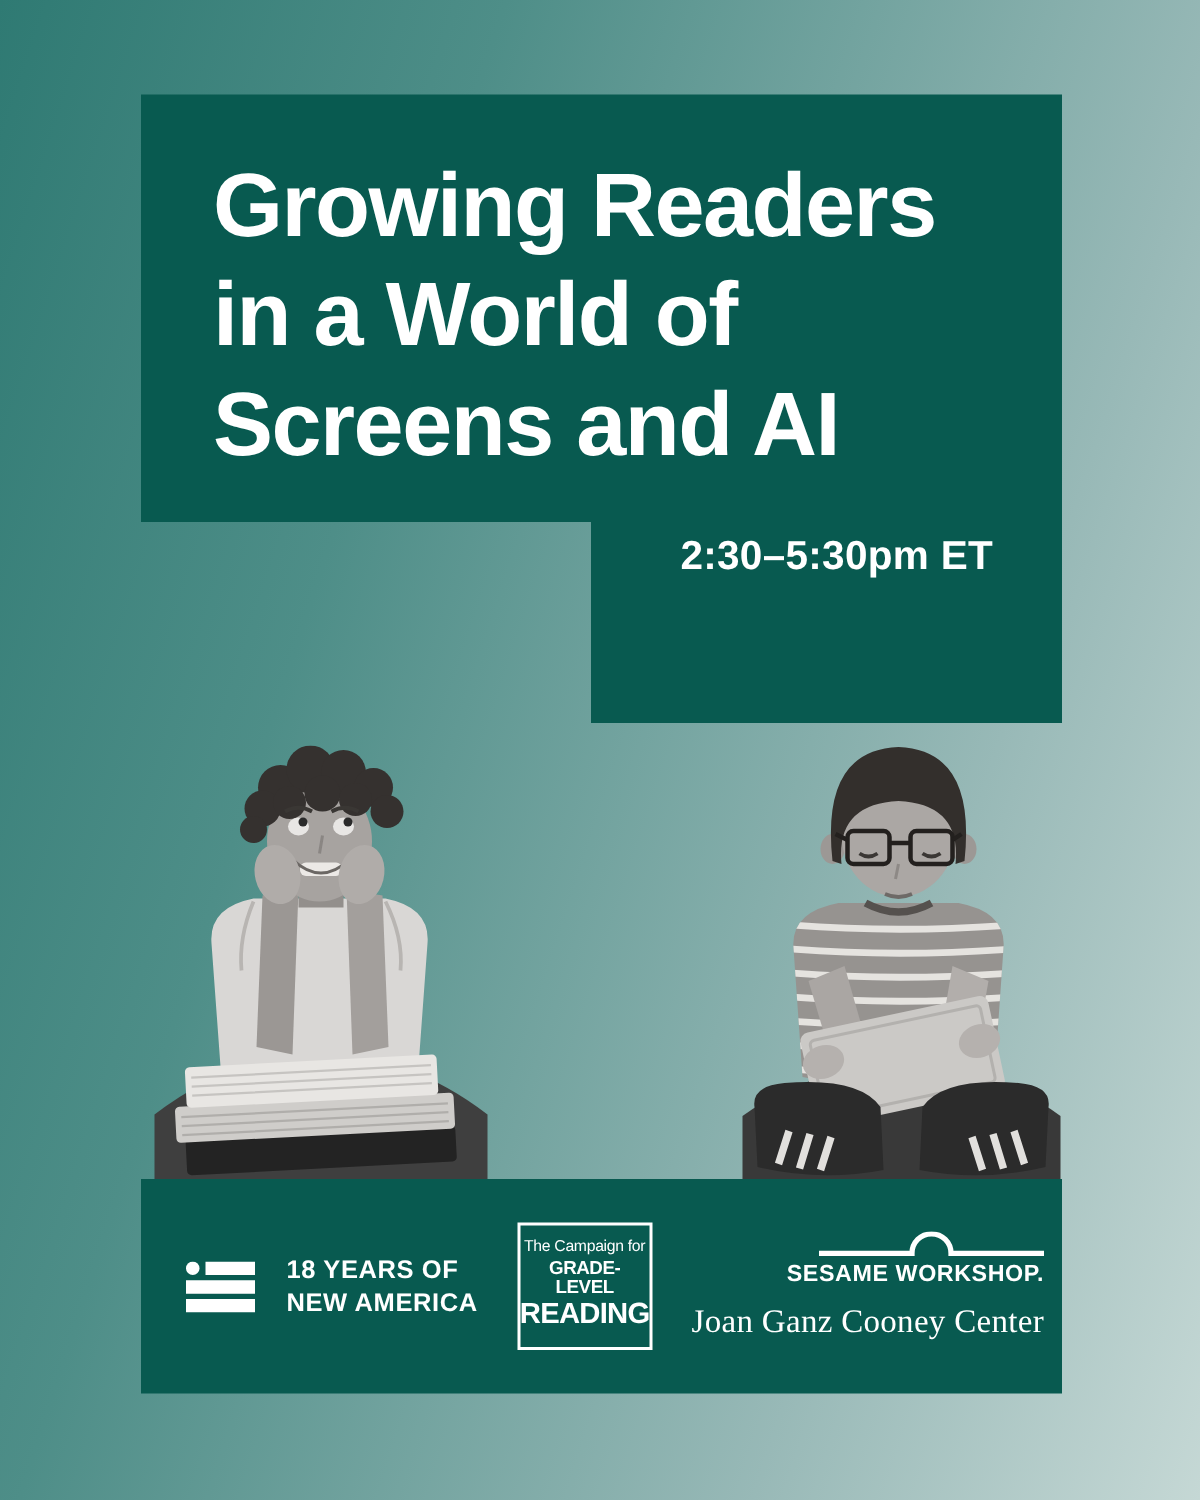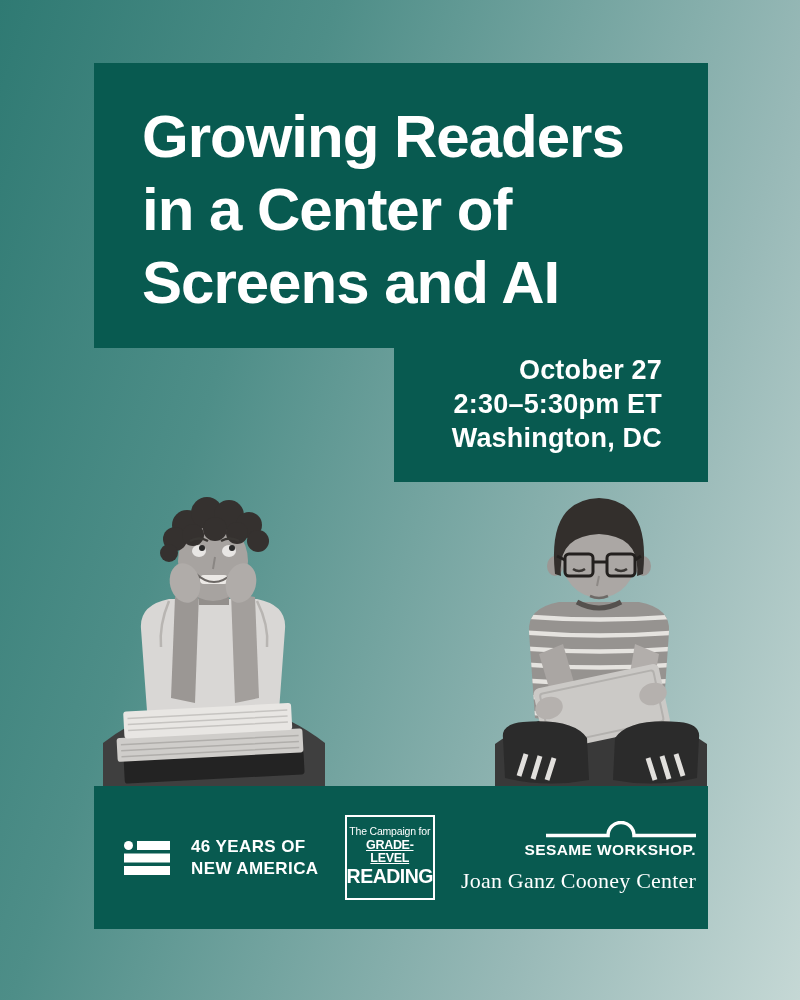--- a/index.html
+++ b/index.html
@@ -37,47 +37,45 @@
   }
   .na-logo{display:flex;align-items:center;gap:21px;}
   .na-icon{width:46px;height:34px;}
   .na-text{font-size:17px;font-weight:700;line-height:21.5px;letter-spacing:0.4px;white-space:nowrap;}
   .glr-box{
     width:90px;height:85px;border:2px solid #ffffff;box-sizing:border-box;
     display:flex;flex-direction:column;align-items:center;justify-content:center;
     text-align:center;line-height:1.05;padding-bottom:2px;
   }
   .glr-1{font-size:10.5px;letter-spacing:-0.2px;}
-  .glr-2{font-size:12.5px;font-weight:700;letter-spacing:-0.3px;margin-top:2px;text-decoration:underline;}
+  .glr-2{font-size:12.5px;font-weight:700;letter-spacing:-0.3px;margin-top:2px;}
   .glr-3{font-size:19.5px;font-weight:700;letter-spacing:-0.5px;margin-top:1px;}
   .sesame{display:flex;flex-direction:column;align-items:flex-end;}
   .sesame .arch{width:150px;height:17px;margin-bottom:3px;}
   .sesame-wordmark{font-size:15.5px;font-weight:700;letter-spacing:0.4px;white-space:nowrap;}
   .cooney{
     font-family:"Liberation Serif","DejaVu Serif",serif;
     font-size:22px;margin-top:9px;letter-spacing:0.2px;white-space:nowrap;
   }
 </style>
 </head>
 <body>
 
 <div class="poster">
 
   <section class="panel title-panel">
     <h1 class="title">
       <span class="line">Growing Readers</span>
-      <span class="line">in a Center of</span>
+      <span class="line">in a World of</span>
       <span class="line">Screens and AI</span>
     </h1>
   </section>
 
   <section class="panel event-panel">
-    <div>October 27</div>
     <div>2:30–5:30pm ET</div>
-    <div>Washington, DC</div>
   </section>
 
   <div class="photo photo-left" role="img" aria-label="Black-and-white photo of a child sitting cross-legged with a stack of books on his lap, chin resting in both hands, daydreaming upward">
     <svg viewBox="0 0 238 289" xmlns="http://www.w3.org/2000/svg">
 
       <path d="M8 246 Q60 206 119 206 Q178 206 230 246 L230 289 L8 289 Z" fill="#3f3f3f"></path>
 
       <path d="M52 214 L46 132 Q44 108 74 102 L162 102 Q192 108 190 132 L184 214 Q118 230 52 214 Z" fill="#d9d7d5"></path>
       <path d="M74 104 Q64 128 66 150" stroke="#b8b5b2" stroke-width="2.5" fill="none"></path>
       <path d="M162 104 Q174 128 172 150" stroke="#b8b5b2" stroke-width="2.5" fill="none"></path>
@@ -190,21 +188,21 @@
   <footer class="panel partner-bar">
 
     <div class="na-logo">
       <svg class="na-icon" viewBox="0 0 46 34" xmlns="http://www.w3.org/2000/svg">
         <circle cx="4.5" cy="4.5" r="4.5" fill="#ffffff"></circle>
         <rect x="13" y="0" width="33" height="9" fill="#ffffff"></rect>
         <rect x="0" y="12.5" width="46" height="9" fill="#ffffff"></rect>
         <rect x="0" y="25" width="46" height="9" fill="#ffffff"></rect>
       </svg>
       <div class="na-text">
-        <div>46 YEARS OF</div>
+        <div>18 YEARS OF</div>
         <div>NEW AMERICA</div>
       </div>
     </div>
 
     <div class="glr-box">
       <div class="glr-1">The Campaign for</div>
       <div class="glr-2">GRADE-LEVEL</div>
       <div class="glr-3">READING</div>
     </div>
 

